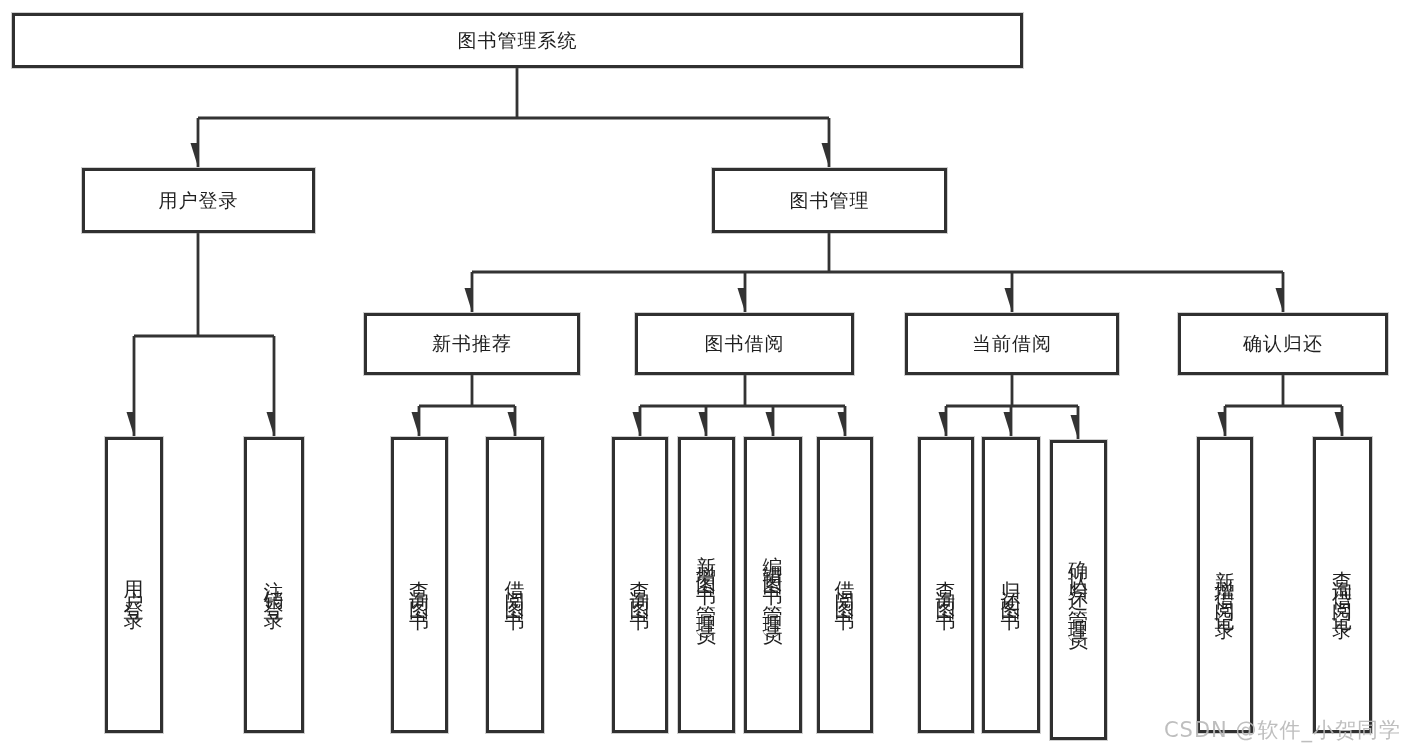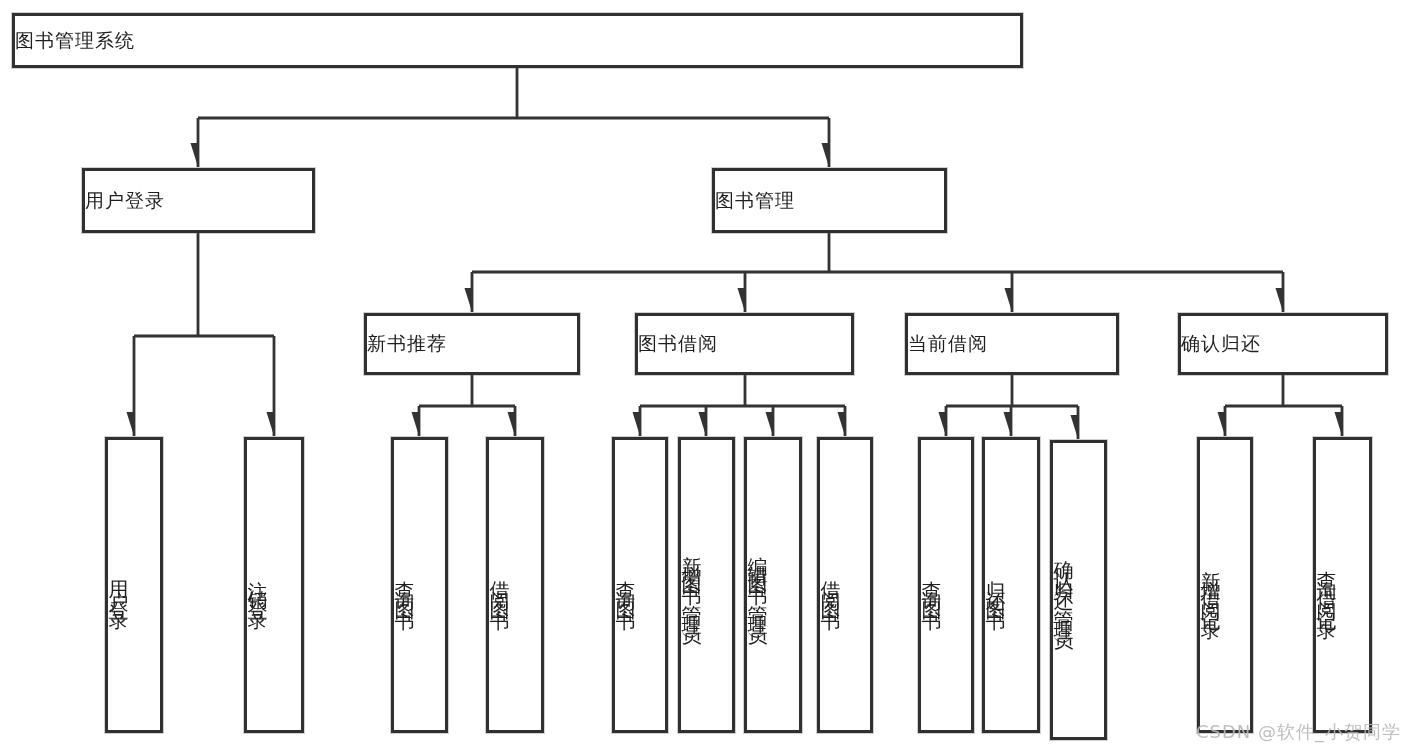--- a/index.html
+++ b/index.html
@@ -3,32 +3,32 @@
 <meta charset="utf-8">
 <style>
   html,body{margin:0;padding:0;background:#ffffff;}
   .canvas{
     position:relative;width:1405px;height:747px;background:#ffffff;
     font-family:"DejaVu Sans","Liberation Sans",sans-serif;overflow:hidden;
   }
   svg.connectors{position:absolute;left:0;top:0;width:1405px;height:747px;}
   .node{
     position:absolute;background:#ffffff;border:3px solid #303030;
-    display:flex;align-items:center;
+    display:flex;align-items:center;justify-content:center;
     color:#1f1f1f;box-sizing:border-box;
     box-shadow:0 0 0 1px rgba(90,90,90,.28);
   }
   .node.h span{font-size:19px;letter-spacing:1px;white-space:nowrap;}
   .node.leaf span{
     writing-mode:vertical-rl;text-orientation:mixed;
     font-size:20px;letter-spacing:10px;line-height:1.1;
   }
   .watermark{
     position:absolute;right:4px;bottom:3px;z-index:6;
-    font-size:18px;color:rgba(184,184,184,.92);letter-spacing:1px;
+    font-size:21px;color:rgba(184,184,184,.92);letter-spacing:1px;
     white-space:nowrap;
   }
 </style>
 </head>
 <body>
 
 <div class="canvas">
 
   <svg class="connectors" viewBox="0 0 1405 747" xmlns="http://www.w3.org/2000/svg">
     <defs>

